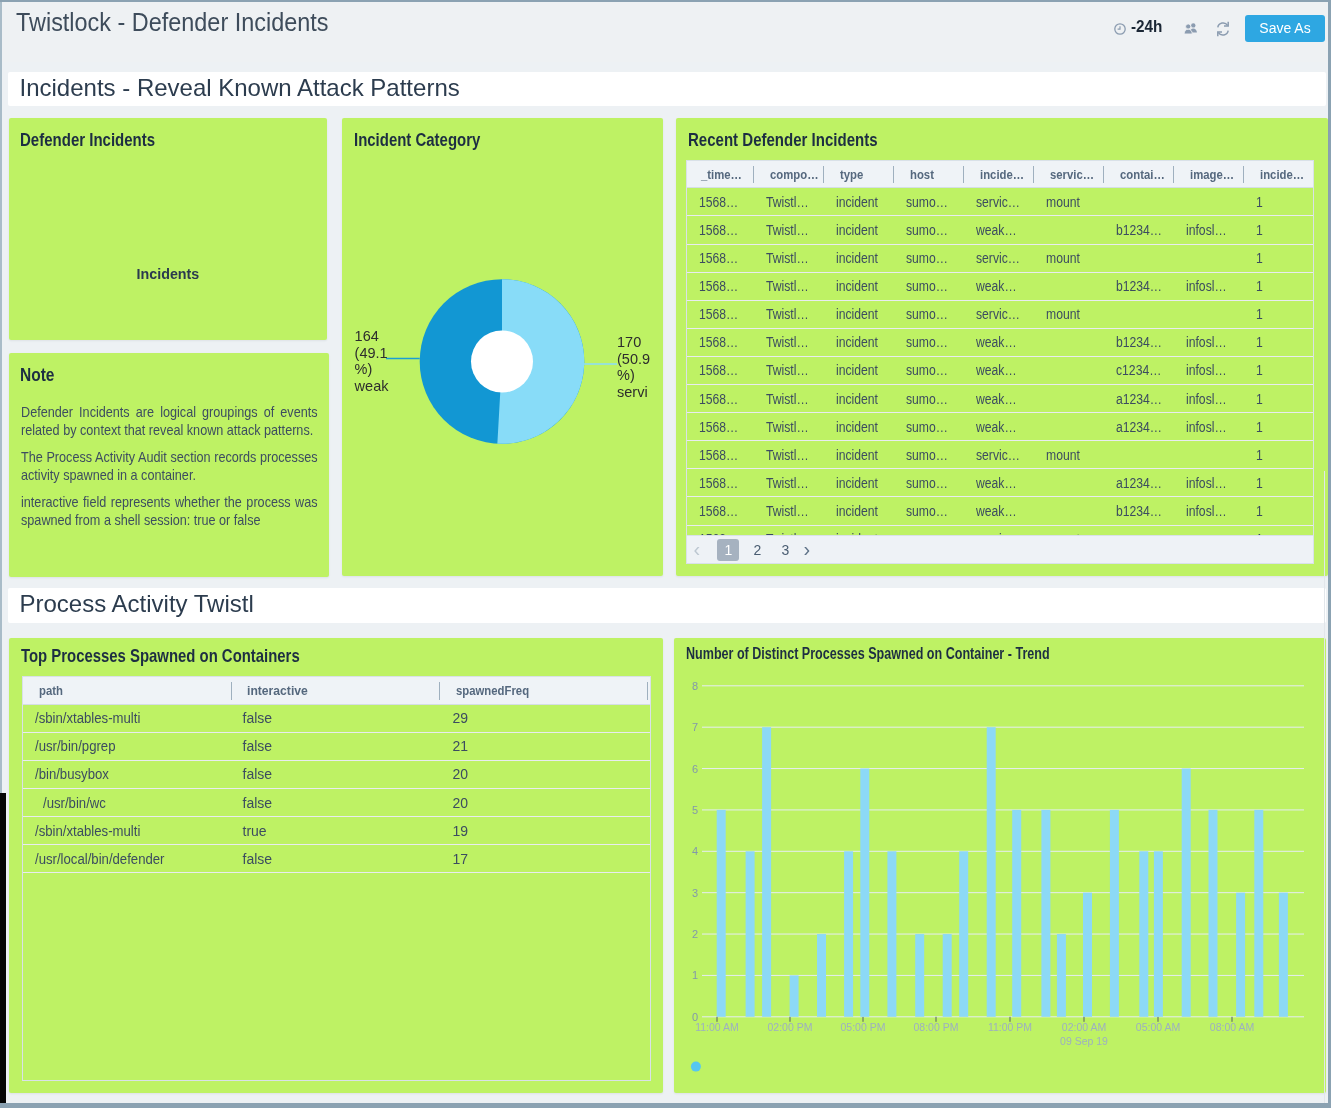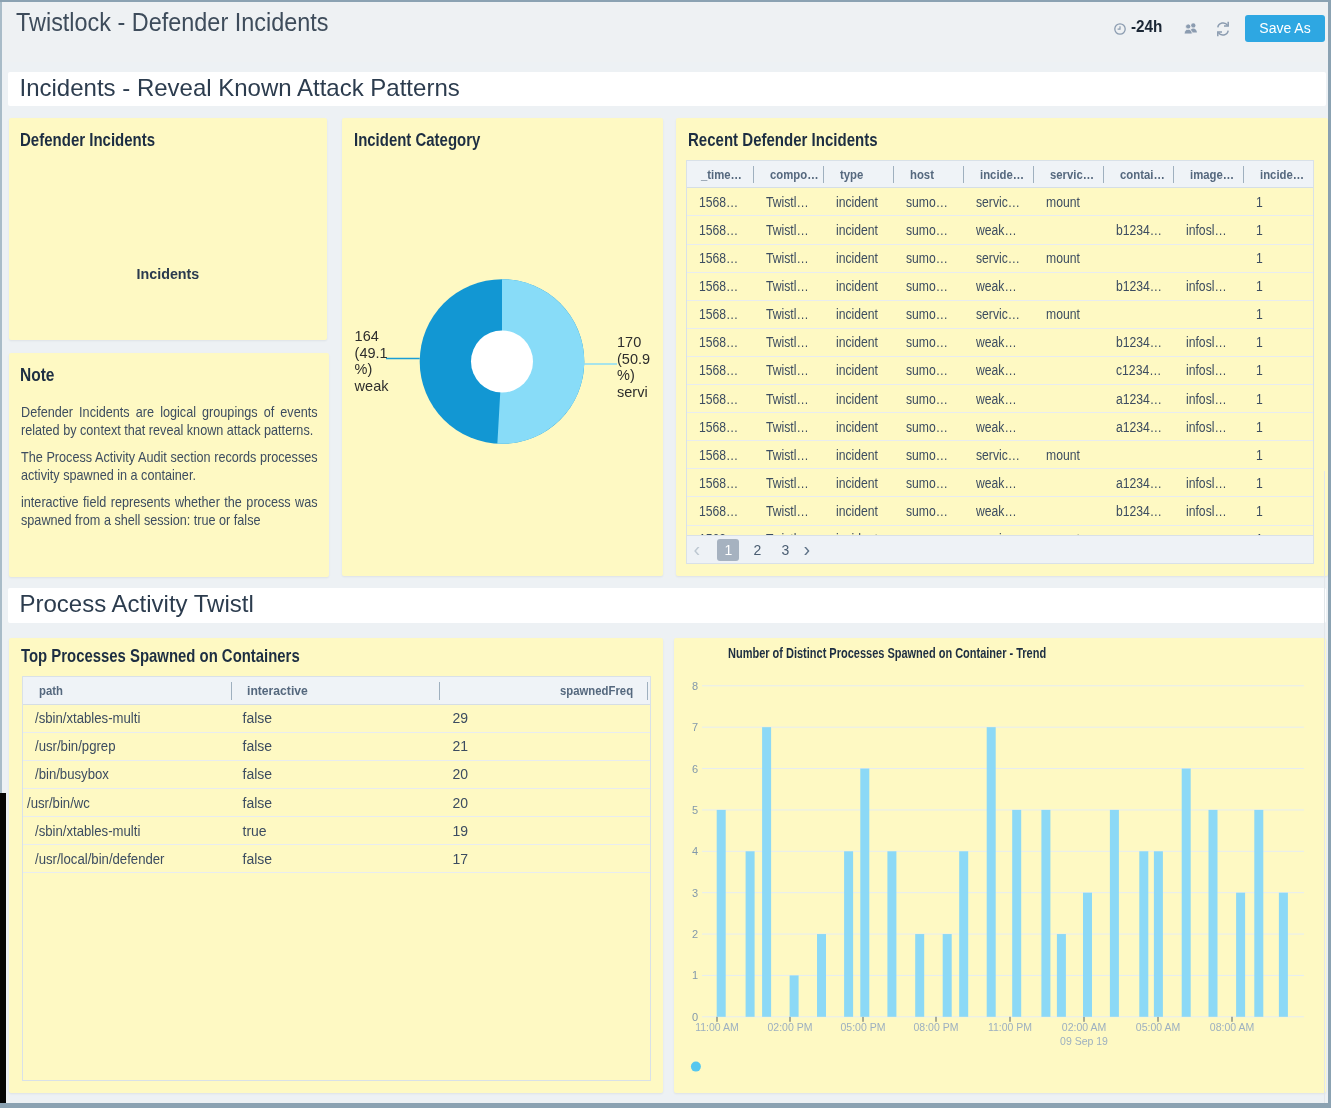--- a/index.html
+++ b/index.html
@@ -1,19 +1,19 @@
 <!DOCTYPE html>
 <html><head>
 <meta charset="utf-8">
 <style>
 * { margin:0; padding:0; box-sizing:border-box; }
 html,body { width:1331px; height:1108px; overflow:hidden; }
 body { position:relative; background:#edf1f4; font-family:"Liberation Sans", sans-serif; }
 .abs { position:absolute; }
-.panel { position:absolute; background:#fef9c3; border-radius:2px; box-shadow:0 1px 2px rgba(40,60,80,0.08); }
+.panel { position:absolute; background:#bef264; border-radius:2px; box-shadow:0 1px 2px rgba(40,60,80,0.08); }
 .ptitle { position:absolute; font-weight:bold; color:#1d2e42; font-size:17px; }
 .strip { position:absolute; background:#fff; border-radius:2px; }
 .strip span { position:absolute; left:11.5px; top:2px; font-size:24px; color:#2c3c4e; }
 table { border-collapse:collapse; }
 th { position:relative; height:27.2px; background:#eff3f7; font-size:13.5px; color:#55687e; text-align:left; font-weight:bold; border-bottom:1px solid #d5dee5; }
 th.sep:after { content:''; position:absolute; right:0; top:5px; bottom:4px; width:1px; background:#9fb0bf; }
 td { border-bottom:1px solid #e8ecf0; }
 .hx { display:inline-block; transform:scaleX(0.84); transform-origin:0 50%; white-space:nowrap; }
 .cx { display:inline-block; transform:scaleX(0.87); transform-origin:0 50%; white-space:nowrap; }
 </style>
@@ -281,21 +281,21 @@
       <colgroup>
           <col style="width:209px">
           <col style="width:208px">
           <col style="width:208px">
           <col style="width:2px">
         </colgroup>
       <thead>
           <tr>
             <th class="sep" style="padding-left:16px;"><span class="hx">path</span></th>
             <th class="sep" style="padding-left:15px;"><span style="display:inline-block;transform:scaleX(0.9);transform-origin:0 50%;">interactive</span></th>
-            <th class="sep" style="padding-left:16px;text-align:right;"><span class="hx">spawnedFreq</span></th>
+            <th class="sep" style="padding-left:16px;"><span class="hx">spawnedFreq</span></th>
             <th></th>
           </tr>
         </thead>
       <tbody>
           <tr style="height:28.1px;">
             <td style="padding-left:12px;"><span style="display:inline-block;transform:scaleX(0.94);transform-origin:0 50%;white-space:nowrap;">/sbin/xtables-multi</span></td>
             <td style="padding-left:11px;">false</td>
             <td style="padding-left:13px;">29</td>
             <td></td>
           </tr>
@@ -305,21 +305,21 @@
             <td style="padding-left:13px;">21</td>
             <td></td>
           </tr>
           <tr style="height:28.1px;">
             <td style="padding-left:12px;"><span style="display:inline-block;transform:scaleX(0.94);transform-origin:0 50%;white-space:nowrap;">/bin/busybox</span></td>
             <td style="padding-left:11px;">false</td>
             <td style="padding-left:13px;">20</td>
             <td></td>
           </tr>
           <tr style="height:28.1px;">
-            <td style="padding-left:4px;"><span style="display:inline-block;transform:scaleX(0.94);transform-origin:0 50%;white-space:nowrap;">/usr/bin/wc</span></td>
+            <td style="padding-left:20px;"><span style="display:inline-block;transform:scaleX(0.94);transform-origin:0 50%;white-space:nowrap;">/usr/bin/wc</span></td>
             <td style="padding-left:11px;">false</td>
             <td style="padding-left:13px;">20</td>
             <td></td>
           </tr>
           <tr style="height:28.1px;">
             <td style="padding-left:12px;"><span style="display:inline-block;transform:scaleX(0.94);transform-origin:0 50%;white-space:nowrap;">/sbin/xtables-multi</span></td>
             <td style="padding-left:11px;">true</td>
             <td style="padding-left:13px;">19</td>
             <td></td>
           </tr>
@@ -328,21 +328,21 @@
             <td style="padding-left:11px;">false</td>
             <td style="padding-left:13px;">17</td>
             <td></td>
           </tr>
         </tbody>
     </table>
   </div>
 </div>
 
 <div class="panel" style="left:674px;top:638px;width:652px;height:455px;">
-  <div class="ptitle" style="left:12px;top:7px;font-size:14px;margin-left:42px;"><span style="display:inline-block;transform:scaleX(0.785);transform-origin:0 50%;white-space:nowrap;">Number of Distinct Processes Spawned on Container - Trend</span></div>
+  <div class="ptitle" style="left:12px;top:7px;font-size:16px;"><span style="display:inline-block;transform:scaleX(0.785);transform-origin:0 50%;white-space:nowrap;">Number of Distinct Processes Spawned on Container - Trend</span></div>
   <svg id="chart" class="abs" style="left:0;top:0;" width="652" height="455" viewBox="0 0 652 455">
       <line x1="28" y1="378.8" x2="630" y2="378.8" stroke="#e6edf3" stroke-width="1"></line>
       <text x="24" y="382.8" text-anchor="end" font-size="11" fill="#8298ab">0</text>
       <line x1="28" y1="337.425" x2="630" y2="337.425" stroke="#e6edf3" stroke-width="1"></line>
       <text x="24" y="341.425" text-anchor="end" font-size="11" fill="#8298ab">1</text>
       <line x1="28" y1="296.05" x2="630" y2="296.05" stroke="#e6edf3" stroke-width="1"></line>
       <text x="24" y="300.05" text-anchor="end" font-size="11" fill="#8298ab">2</text>
       <line x1="28" y1="254.675" x2="630" y2="254.675" stroke="#e6edf3" stroke-width="1"></line>
       <text x="24" y="258.675" text-anchor="end" font-size="11" fill="#8298ab">3</text>
       <line x1="28" y1="213.3" x2="630" y2="213.3" stroke="#e6edf3" stroke-width="1"></line>

